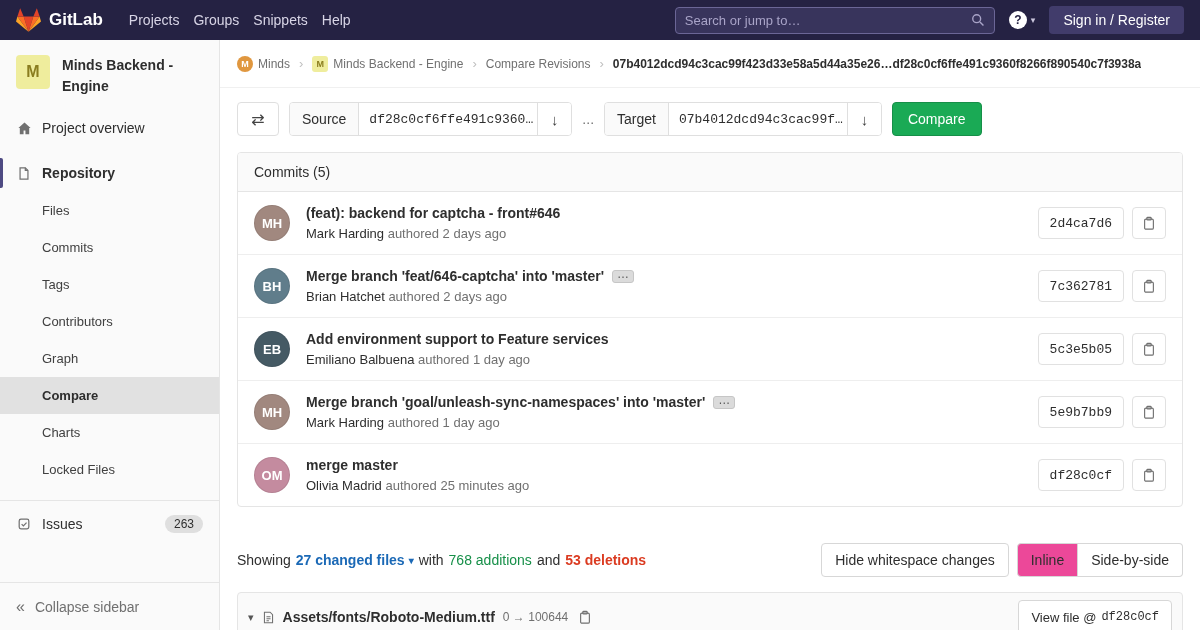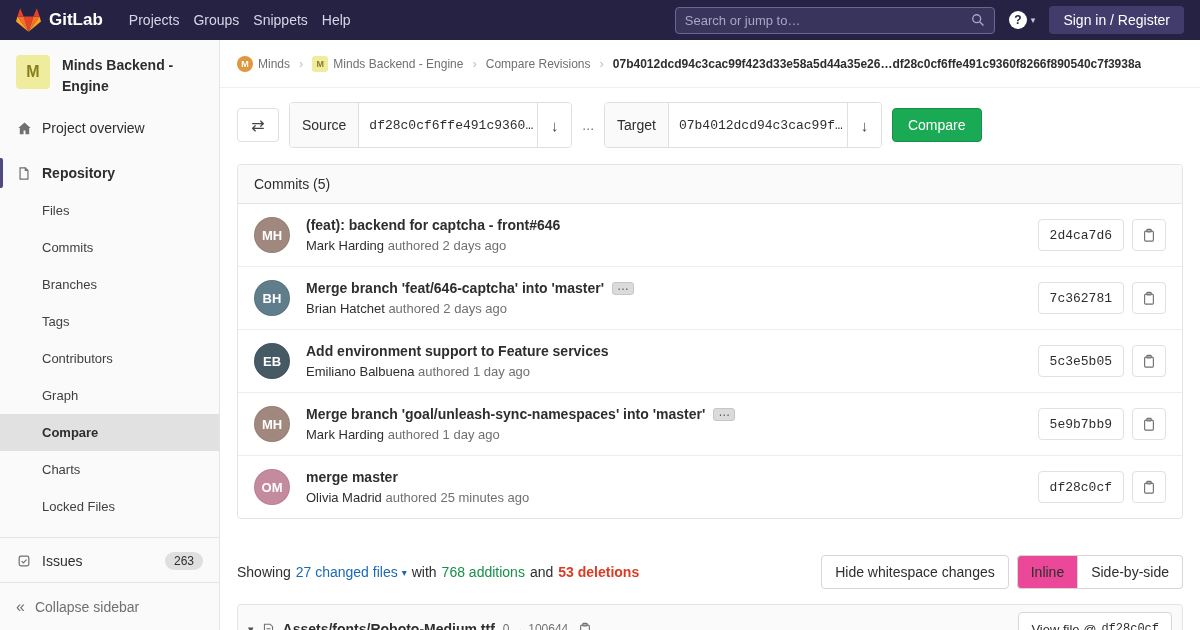--- a/index.html
+++ b/index.html
@@ -45,21 +45,21 @@
   .main{position:absolute;top:40px;left:220px;right:0;bottom:0;background:#fff;overflow:hidden}
   .breadcrumbs{display:flex;align-items:center;gap:9px;height:48px;padding:0 17px;border-bottom:1px solid #f0f0f0;font-size:12px;color:#707070;white-space:nowrap}
   .bc-item{display:flex;align-items:center;gap:5px;cursor:pointer}
   .bc-avatar{width:16px;height:16px;border-radius:50%;display:grid;place-items:center;font-size:9px;font-weight:700;color:#fff;flex-shrink:0}
   .bc-avatar.square{border-radius:3px;color:#8a7d1f}
   .bc-sep{color:#c0c0c0;font-size:13px}
   .bc-sha{font-weight:700;color:#2e2e2e;overflow:hidden;text-overflow:ellipsis}
 
   .compare-form{display:flex;align-items:center;gap:10px;padding:14px 17px 0}
   .swap-btn{width:42px;height:34px;border:1px solid #dfdfdf;background:#fff;border-radius:4px;color:#444;font-size:16px;cursor:pointer;display:grid;place-items:center}
-  .rev-group{display:flex;height:46px;border:1px solid #dfdfdf;border-radius:4px;overflow:hidden;background:#fff}
+  .rev-group{display:flex;height:34px;border:1px solid #dfdfdf;border-radius:4px;overflow:hidden;background:#fff}
   .rev-label{display:flex;align-items:center;padding:0 12px;background:#fafafa;border-right:1px solid #dfdfdf;color:#2e2e2e;font-size:14px}
   .rev-value{display:flex;align-items:center;width:178px;padding:0 10px;font-family:"Liberation Mono","DejaVu Sans Mono",monospace;font-size:13px;color:#2e2e2e;white-space:nowrap;overflow:hidden;cursor:pointer}
   .rev-dd{width:34px;border:0;border-left:1px solid #dfdfdf;background:#fff;cursor:pointer;color:#444;font-size:15px;display:grid;place-items:center}
   .form-ellipsis{color:#707070}
   .compare-btn{height:34px;padding:0 15px;background:#1aaa55;border:1px solid #168f48;color:#fff;border-radius:4px;font-size:14px;cursor:pointer;font-family:inherit}
 
   .commits-panel{margin:16px 17px 0;border:1px solid #e5e5e5;border-radius:4px;overflow:hidden;background:#fff}
   .commits-header{padding:11px 16px;background:#fafafa;border-bottom:1px solid #e5e5e5;font-size:14px;color:#2e2e2e}
   .commit-row{display:flex;align-items:center;padding:13px 16px;border-bottom:1px solid #eee}
   .commit-row:last-child{border-bottom:0}
@@ -69,21 +69,21 @@
   .c-title{font-weight:700;font-size:14px;color:#2e2e2e;cursor:pointer;text-decoration:none}
   .expander{width:22px;height:13px;border-radius:3px;background:#dbdbdb;border:1px solid #c6c6c6;color:#555;font-size:12px;line-height:5px;display:inline-flex;align-items:center;justify-content:center;cursor:pointer;padding:0 0 4px}
   .c-meta{margin-top:5px;font-size:13px;color:#707070}
   .c-author{color:#2e2e2e;cursor:pointer;text-decoration:none}
   .c-right{display:flex;align-items:center;gap:8px;margin-left:16px}
   .sha-box{display:flex;align-items:center;height:32px;padding:0 11px;border:1px solid #e1e1e1;border-radius:4px;font-family:"Liberation Mono","DejaVu Sans Mono",monospace;font-size:13px;color:#2e2e2e;cursor:pointer;background:#fff;text-decoration:none}
   .copy-btn{width:34px;height:32px;border:1px solid #e1e1e1;border-radius:4px;background:#fff;display:grid;place-items:center;cursor:pointer}
 
   .diff-summary{display:flex;align-items:center;margin:36px 17px 15px;font-size:14px}
   .ds-left{display:flex;align-items:flex-start;gap:5px;color:#2e2e2e;white-space:nowrap}
-  .ds-files{color:#1b69b6;display:flex;align-items:center;gap:4px;cursor:pointer;font-weight:400}
+  .ds-files{color:#1b69b6;display:flex;align-items:center;gap:4px;cursor:pointer;font-weight:700}
   .ds-caret{font-size:10px}
   .ds-add{color:#168f48;font-weight:400}
   .ds-del{color:#db3b21;font-weight:700}
   .ds-controls{margin-left:auto;display:flex;gap:8px}
   .btn{height:34px;padding:0 13px;border:1px solid #d7d7d7;background:#fff;border-radius:4px;font-size:14px;color:#2e2e2e;cursor:pointer;font-family:inherit;white-space:nowrap}
   .seg{display:flex}
   .seg .btn{border-radius:0}
   .seg .btn:first-child{border-radius:4px 0 0 4px}
   .seg .btn:last-child{border-radius:0 4px 4px 0;border-left:0}
   .btn.active{background:#ec4899}
@@ -156,21 +156,20 @@
             <g fill="none" stroke="#707070" stroke-width="1.4">
               <path d="M3.5 1.5h6l3 3v10h-9z"></path>
               <path d="M9.5 1.5v3h3"></path>
             </g>
           </svg>
       </span>
       <span>Repository</span>
     </a>
     <a class="sub-item">Files</a>
     <a class="sub-item">Commits</a>
-    <a class="sub-item">Branches</a>
     <a class="sub-item">Tags</a>
     <a class="sub-item">Contributors</a>
     <a class="sub-item">Graph</a>
     <a class="sub-item active">Compare</a>
     <a class="sub-item">Charts</a>
     <a class="sub-item">Locked Files</a>
     <div class="side-divider"></div>
     <a class="side-item">
       <span class="s-icon">
         <svg viewBox="0 0 16 16" width="14" height="14">

